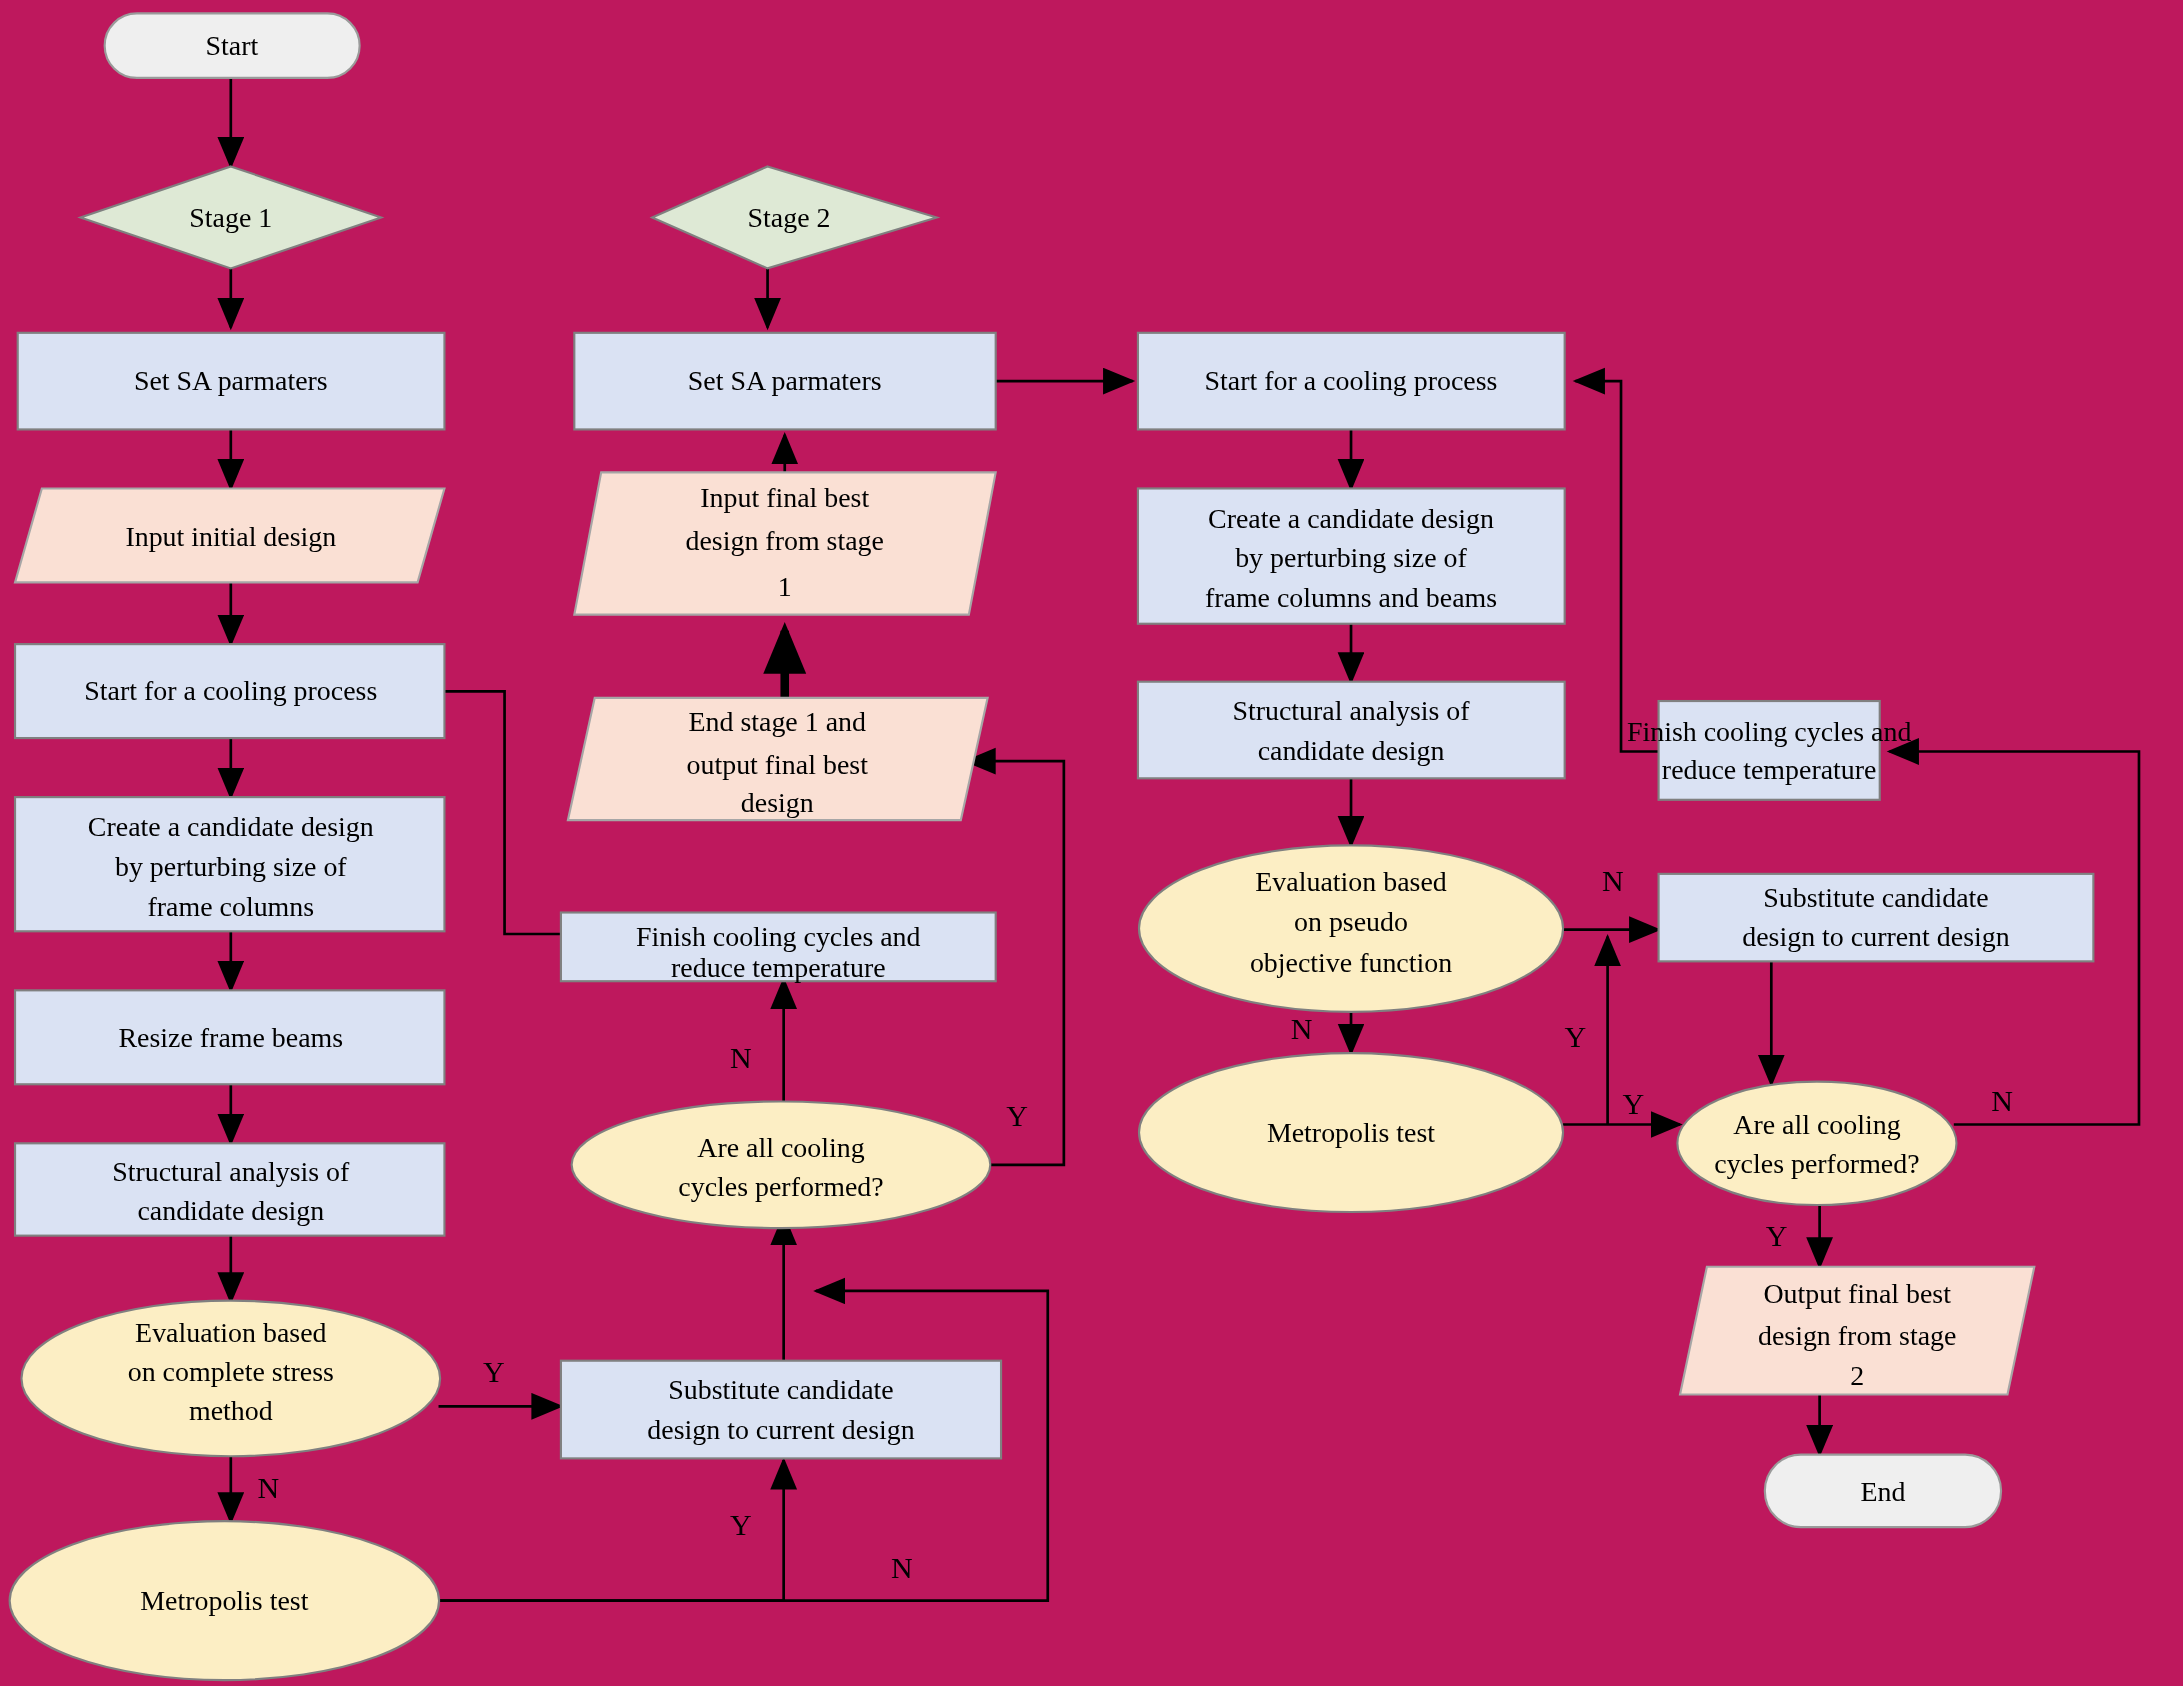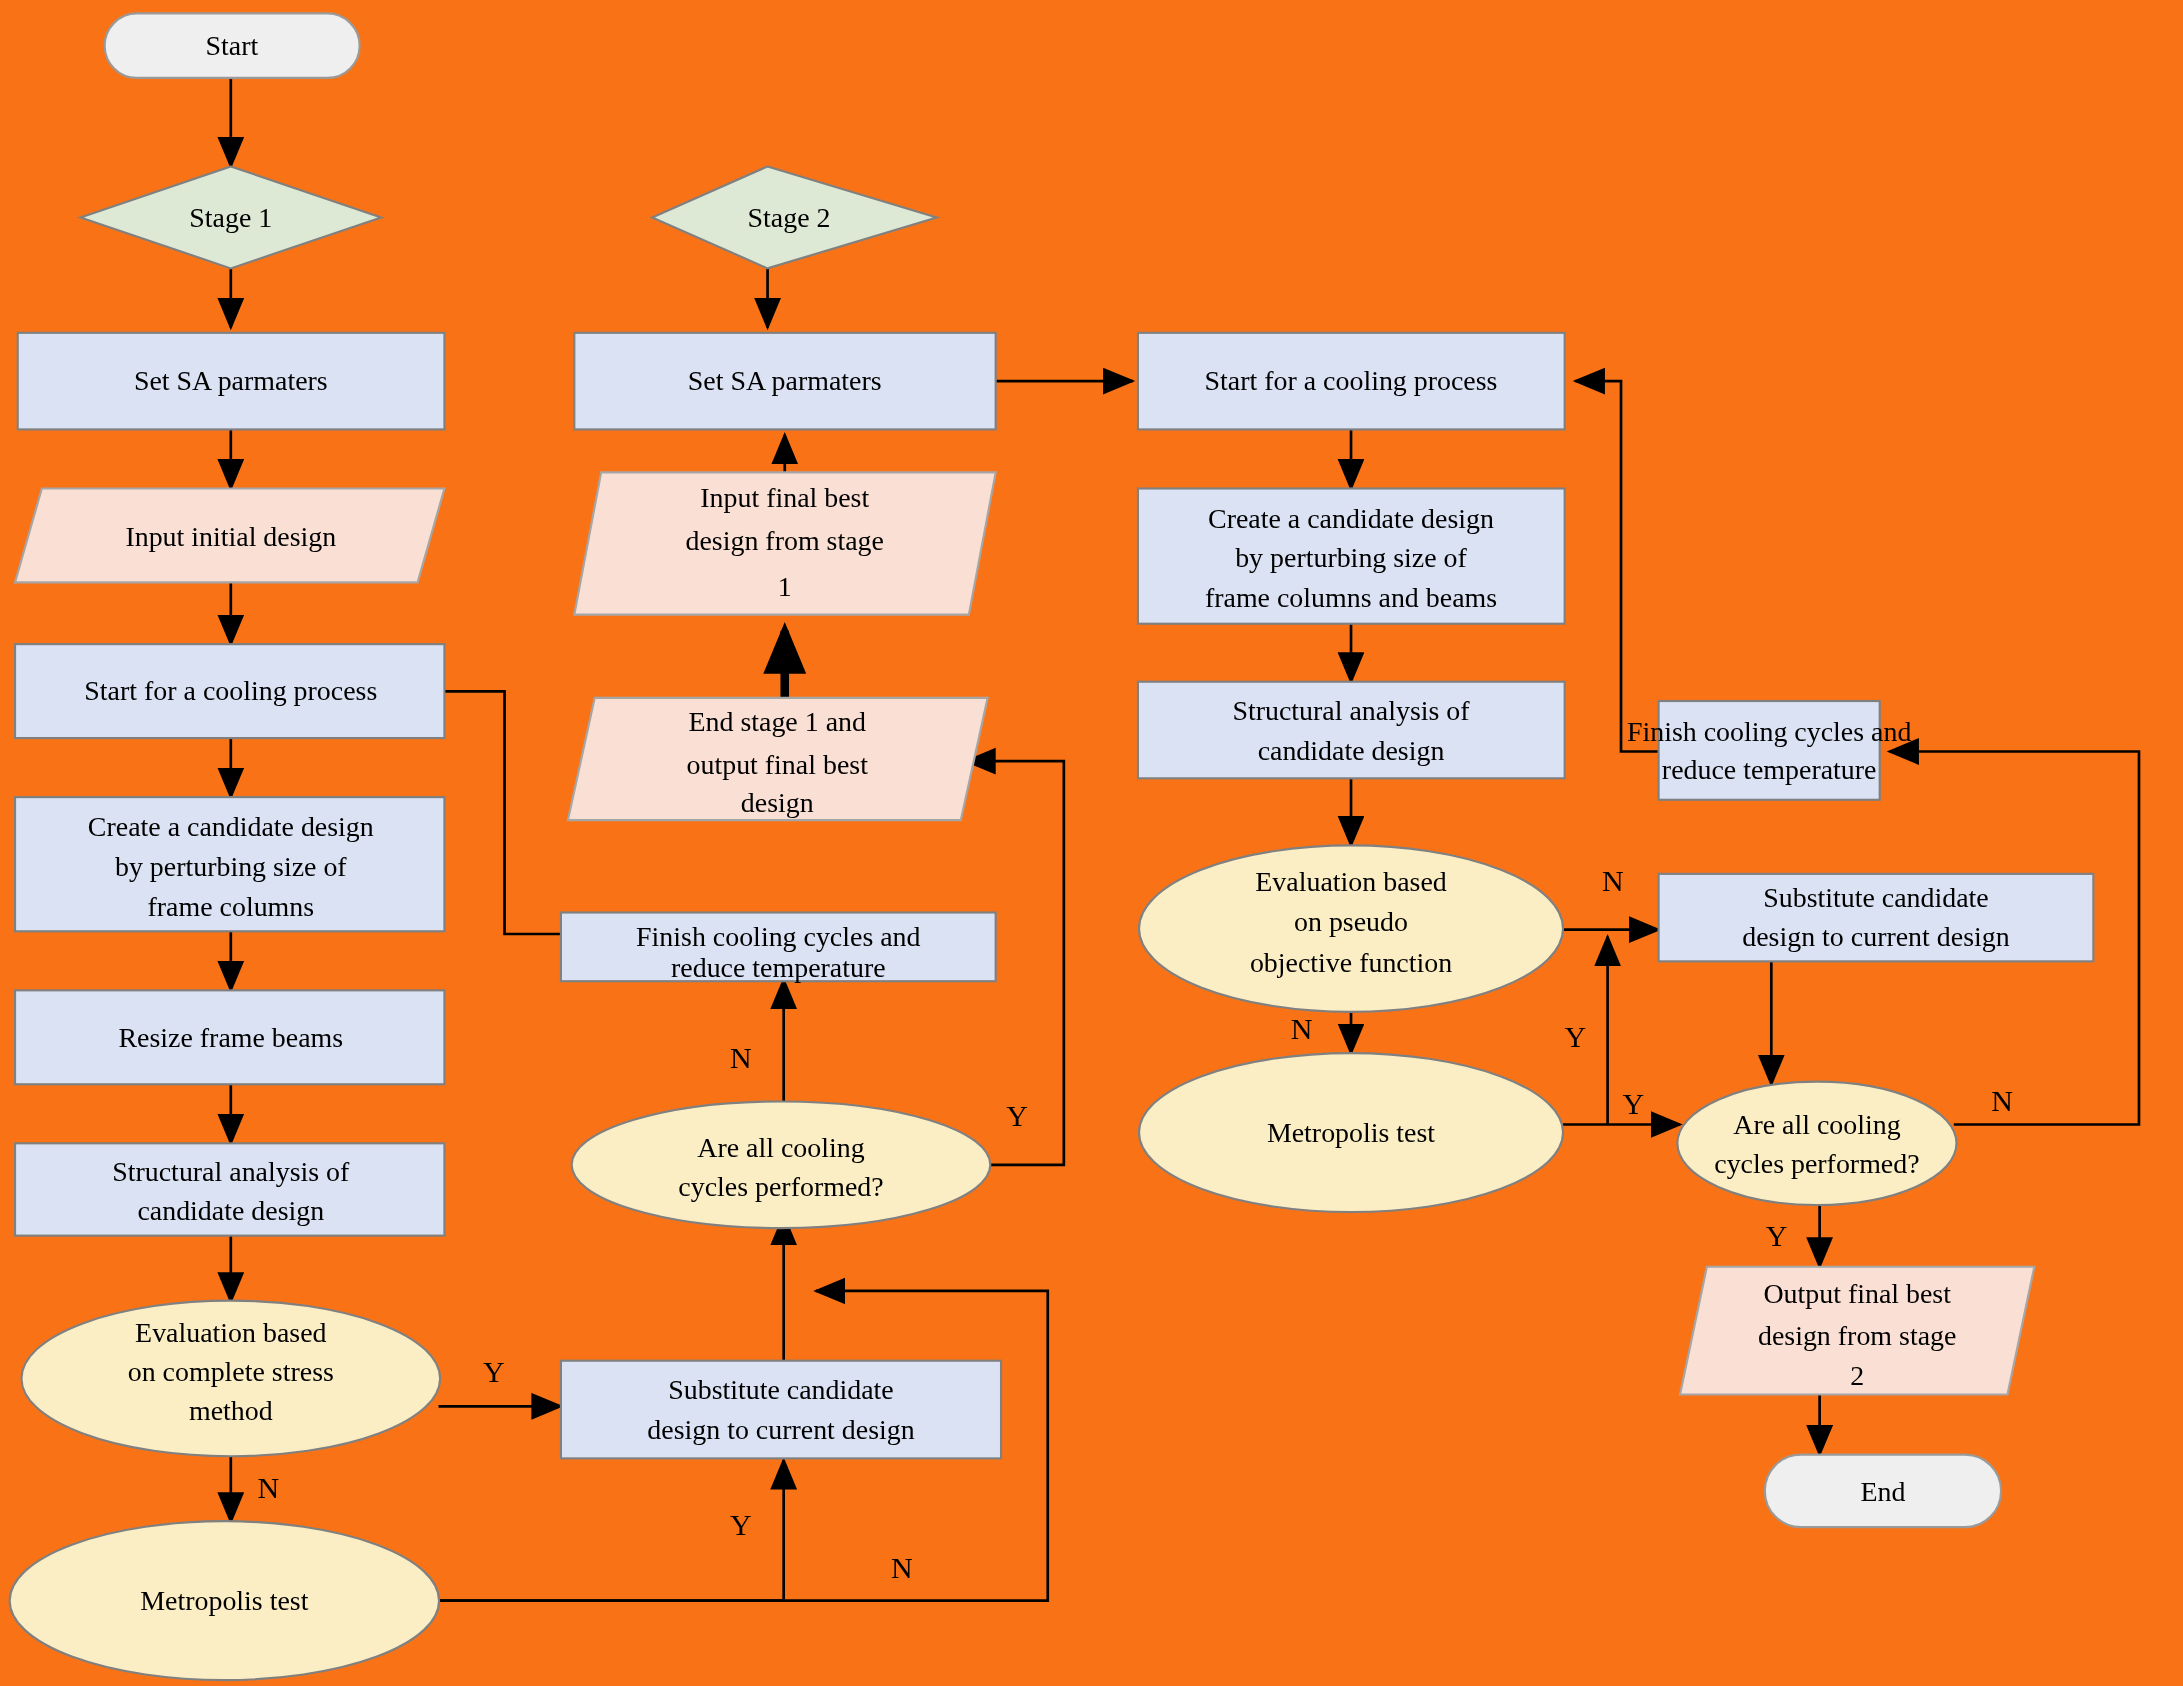--- a/index.html
+++ b/index.html
@@ -1,17 +1,17 @@
 <!DOCTYPE html>
 <html style="font-size:8.6px"><head>
 <meta charset="utf-8">
 <style>
   html,body{margin:0;padding:0;background:#ffffff;}
   body{font-family:"Liberation Serif","DejaVu Serif",serif;}
-  #stage{position:relative;width:2183px;height:1686px;background:#f97316;overflow:hidden;text-align:center;}
+  #stage{position:relative;width:2183px;height:1686px;background:#be185d;overflow:hidden;text-align:center;}
   svg#flow{position:absolute;left:0;top:0;width:2183px;height:1686px;}
   .nodeText{font-family:"Liberation Serif","DejaVu Serif",serif;font-size:52px;fill:#000;}
   .edgeLabel{font-family:"Liberation Serif","DejaVu Serif",serif;font-size:56px;fill:#000;}
   .shape{stroke:#808080;stroke-width:4px;}
   .shape-term{fill:#efefef;stroke:#9a9a9a;}
   .shape-proc{fill:#dae2f3;stroke:#808080;}
   .shape-dec{fill:#dee9d5;stroke:#808080;}
   .shape-io{fill:#fae0d4;stroke:#a6a6a6;}
   .shape-oval{fill:#fceec4;stroke:#808080;}
   .conn{stroke:#000;stroke-width:5px;fill:none;}

